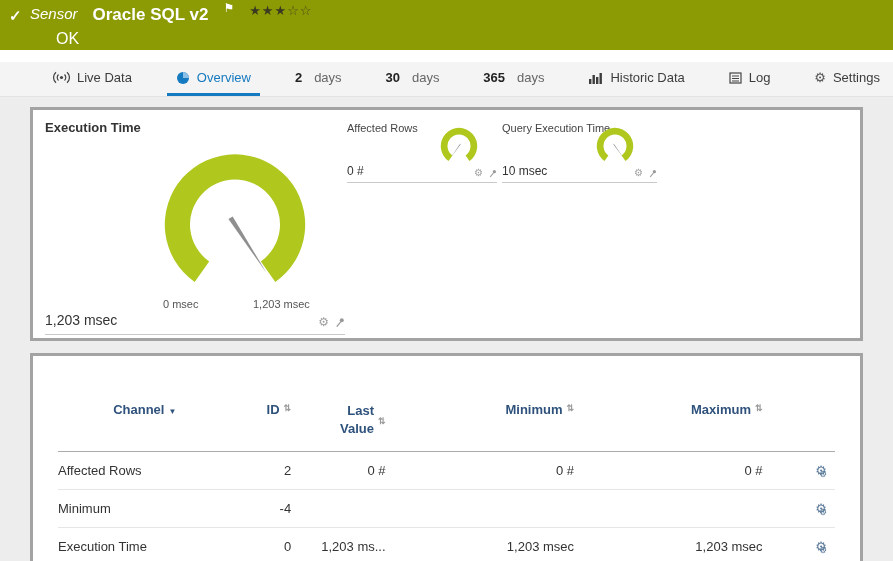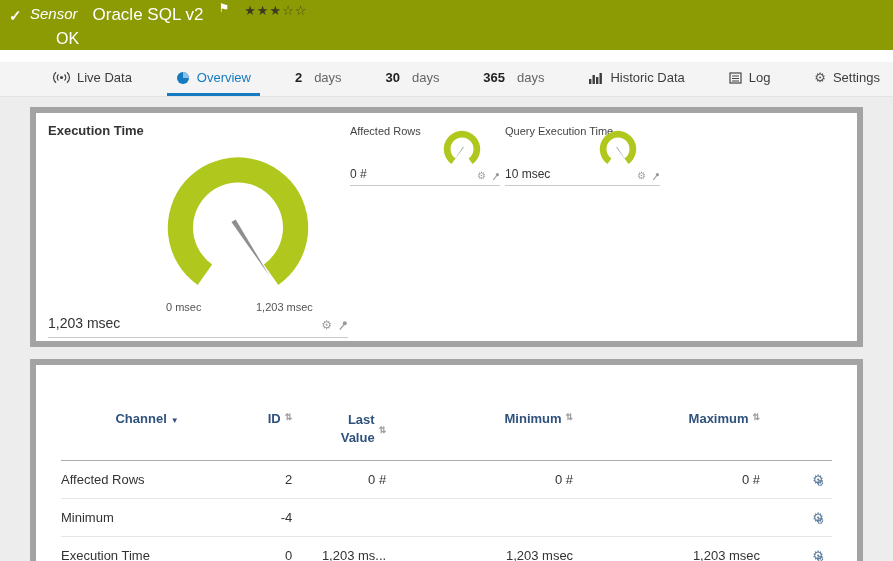--- a/index.html
+++ b/index.html
@@ -6,38 +6,38 @@
   .app{
     width:893px;height:561px;position:relative;overflow:hidden;
     background:#ededed;font-family:"Liberation Sans",sans-serif;
     -webkit-font-smoothing:antialiased;
   }
   
   .topbar{height:50px;background:var(--header-green,#8c9a04);color:#fff;position:relative;}
   .topbar .check{position:absolute;left:9px;top:7px;font-size:15px;font-weight:bold;}
   .titlerow{position:absolute;left:30px;top:5px;display:flex;align-items:flex-start;gap:15px;}
   .kind{font-style:italic;font-size:15px;}
-  .title{font-weight:normal;font-size:17px;}
+  .title{font-weight:bold;font-size:17px;}
   .flag{font-size:12px;position:relative;top:-4px;}
   .stars{font-size:13px;letter-spacing:1px;color:#3a3a20;position:relative;top:-2px;cursor:pointer;}
   .stars .dim{opacity:.85;}
   .status{position:absolute;left:56px;top:30px;font-size:16px;}
   .gapstrip{height:12px;background:#fff;}
   
   .tabs{height:34px;background:#f4f4f4;border-bottom:1px solid #e3e3e3;
     display:flex;justify-content:space-between;align-items:stretch;padding:0 4px 0 44px;}
   .tab{display:flex;align-items:center;gap:7px;padding:0 9px;font-size:13px;color:#3c3c3c;
     cursor:pointer;border-bottom:3px solid transparent;white-space:nowrap;}
   .tab.active{color:var(--accent-blue,#157ac0);border-bottom-color:var(--accent-blue,#157ac0);}
   .tab .num{font-weight:bold;color:#222;}
   .tab .word{color:#666;margin-left:5px;}
   .tab .gear{font-size:13px;color:#555;}
   .tab svg{display:block;}
   
-  .panel{background:#fff;border:6px solid #a3a3a3;margin:0 30px;position:relative;}
+  .panel{background:#fff;border:3px solid #a3a3a3;margin:0 30px;position:relative;}
   .panel1{margin-top:10px;height:228px;}
   .panel2{margin-top:12px;height:260px;padding:0 25px;box-sizing:border-box;}
   
   .gmain{position:absolute;left:12px;top:10px;width:308px;}
   .gtitle{font-size:13px;font-weight:bold;color:#333;}
   .gmain svg.gauge{display:block;margin:4px 0 0 100px;width:180px;height:162px;}
   .lbl{position:absolute;font-size:11px;color:#555;}
   .lbl-min{left:118px;top:178px;}
   .lbl-max{left:208px;top:178px;}
   .gfooter{position:absolute;left:0;top:192px;width:300px;border-bottom:1px solid #c9c9c9;

